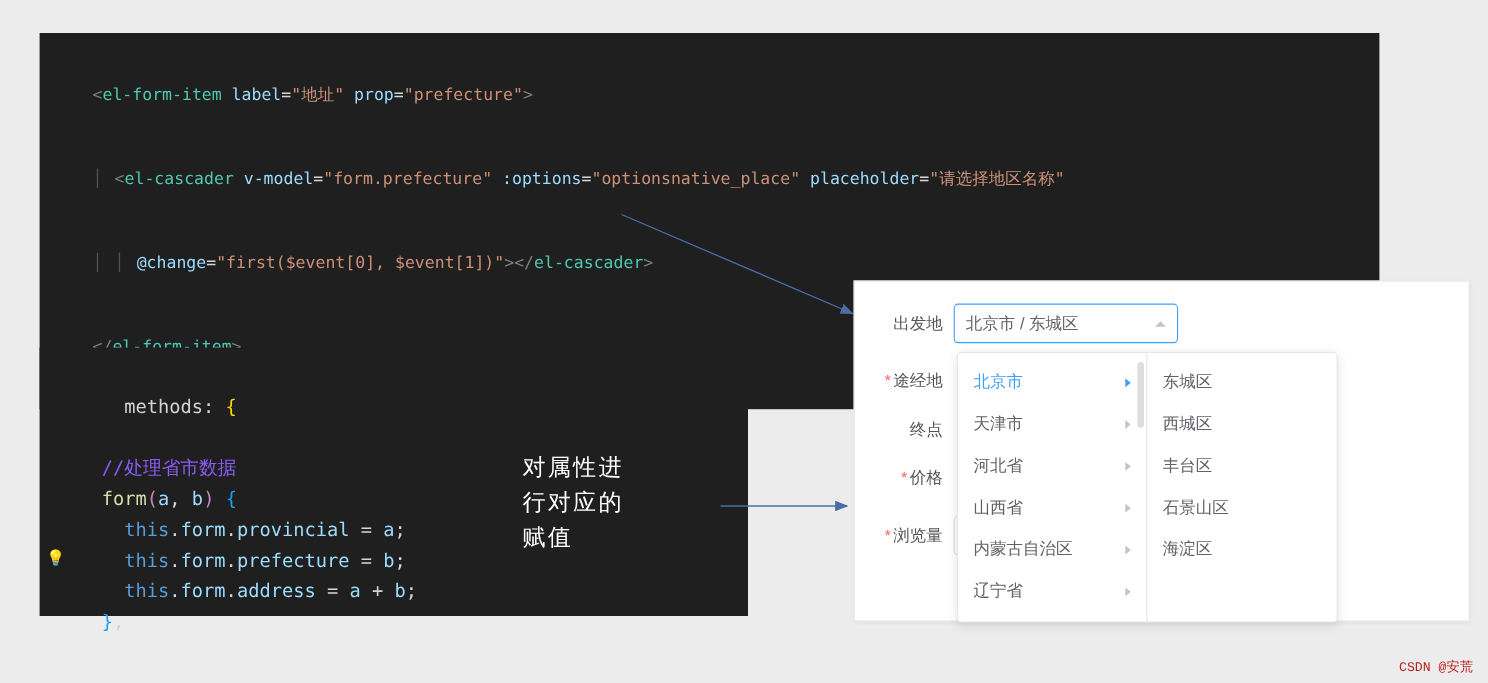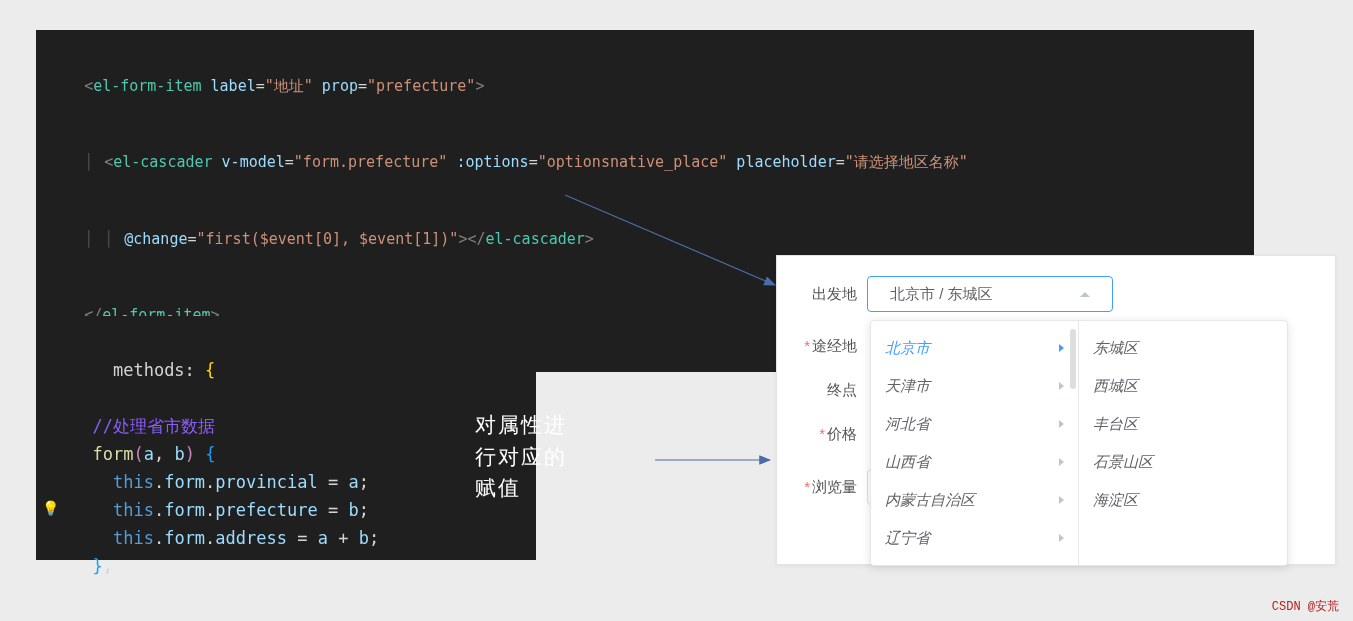--- a/index.html
+++ b/index.html
@@ -33,21 +33,21 @@
       color: #505050;
       display: inline-block;
       margin-right: 2px;
     }
 
     
     .code-block-bl {
       position: absolute;
       top: 316px;
       left: 36px;
-      width: 500px;
+      width: 644px;
       height: 244px;
       background: #1f1f1f;
       padding: 12px 10px 12px 36px;
       font-size: 17px;
       line-height: 1.65;
     }
     .kw-methods { color: #d4d4d4; }
     .bracket-y { color: #ffd700; }
     .bracket-p { color: #c586c0; }
     .bracket-b { color: #179fff; }
@@ -99,27 +99,27 @@
       margin-bottom: 25px;
     }
     .form-label {
       width: 62px;
       text-align: right;
       margin-right: 10px;
     }
     .req { color: #f56c6c; margin-right: 2px; }
 
     .cascader-input {
-      width: 246px;
+      width: 204px;
       height: 36px;
       border: 1px solid #409eff;
       border-radius: 4px;
       display: flex;
       align-items: center;
-      padding: 0 22px;
+      padding: 0 10px;
       justify-content: space-between;
       background: #fff;
     }
     .cascader-val { color: #606266; }
     .chevron-up {
       border-left: 5px solid transparent;
       border-right: 5px solid transparent;
       border-bottom: 5px solid #c0c4cc;
     }
 
@@ -141,23 +141,22 @@
       left: 870px;
       display: flex;
       background: #fff;
       border: 1px solid #e4e7ed;
       border-radius: 4px;
       box-shadow: 0 2px 10px rgba(0,0,0,0.12);
       z-index: 10;
       font-family: "Microsoft YaHei", sans-serif;
     }
     .dropdown-col {
-      width: 208px;
+      width: 172px;
       padding: 8px 0;
-      font-style: italic;
     }
     .dropdown-col.first { border-right: 1px solid #e4e7ed; position: relative; }
     .scrollbar {
       position: absolute;
       right: 2px;
       top: 8px;
       width: 6px;
       height: 60px;
       background: rgba(144,147,153,0.3);
       border-radius: 3px;

